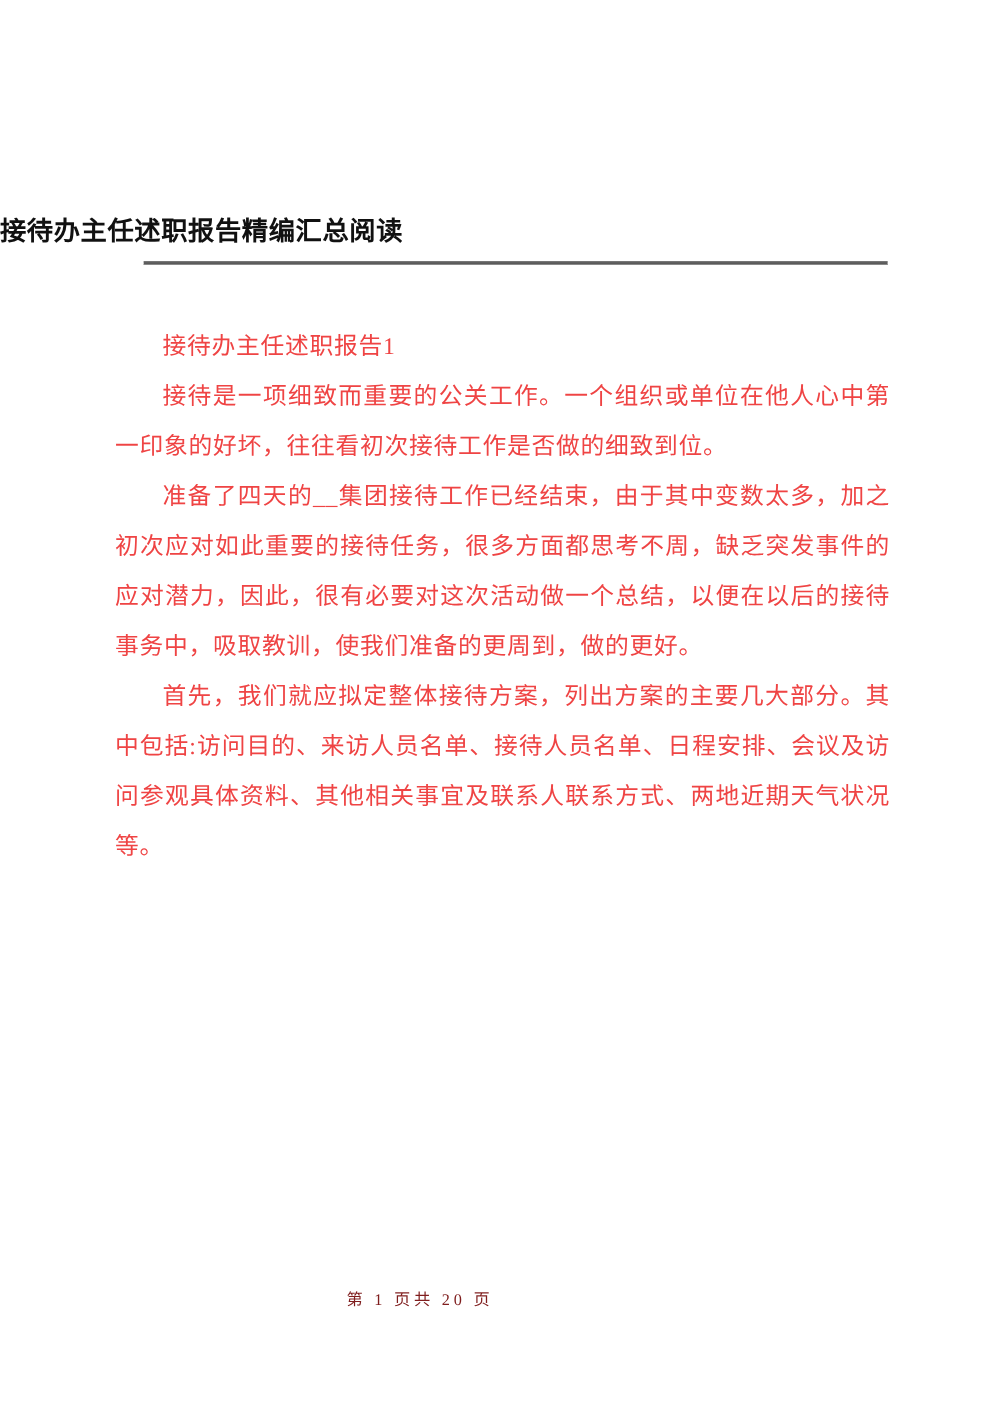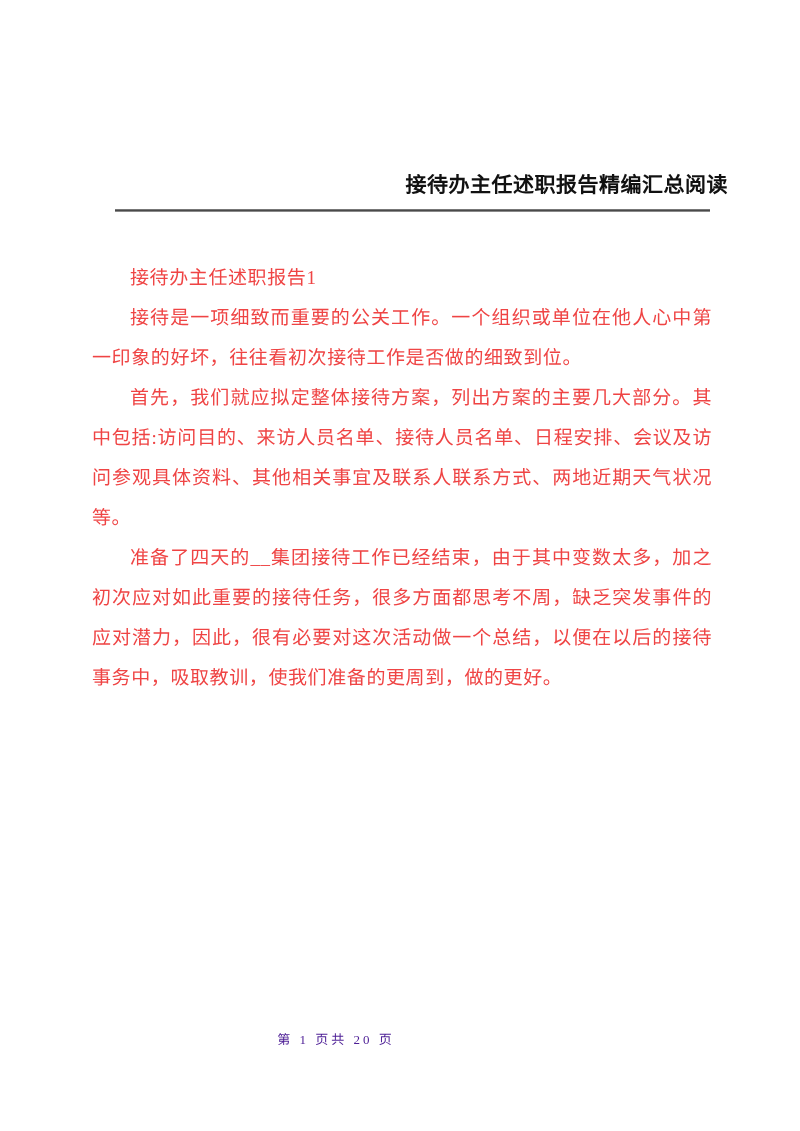--- a/index.html
+++ b/index.html
@@ -19,21 +19,21 @@
     font-family: "Liberation Serif", "DejaVu Serif", serif;
     -webkit-font-smoothing: antialiased;
   }
 
   
   .doc-title {
     position: absolute;
     left: 0;
     top: 158px;
     width: 728px;
-    text-align: right;
+    text-align: left;
     font-size: 21px;
     font-weight: bold;
     letter-spacing: 0.5px;
     color: #111111;
     line-height: 1.3;
   }
 
   
   .title-rule {
     position: absolute;
@@ -69,36 +69,36 @@
   }
 
   
   .page-footer {
     position: absolute;
     left: 0;
     top: 1029px;
     width: 672px;
     text-align: center;
     font-size: 13px;
-    color: #4c1d95;
+    color: #7f1d1d;
     letter-spacing: 3px;
     font-family: "Liberation Serif", "DejaVu Serif", serif;
   }
 </style>
 </head>
 <body>
 
 <div class="page">
 
   <h1 class="doc-title">接待办主任述职报告精编汇总阅读</h1>
 
   <div class="title-rule"></div>
 
   <div class="doc-body">
     <p>接待办主任述职报告1</p>
     <p>接待是一项细致而重要的公关工作。一个组织或单位在他人心中第一印象的好坏，往往看初次接待工作是否做的细致到位。</p>
+    <p>准备了四天的__集团接待工作已经结束，由于其中变数太多，加之初次应对如此重要的接待任务，很多方面都思考不周，缺乏突发事件的应对潜力，因此，很有必要对这次活动做一个总结，以便在以后的接待事务中，吸取教训，使我们准备的更周到，做的更好。</p>
     <p>首先，我们就应拟定整体接待方案，列出方案的主要几大部分。其中包括:访问目的、来访人员名单、接待人员名单、日程安排、会议及访问参观具体资料、其他相关事宜及联系人联系方式、两地近期天气状况等。</p>
-    <p>准备了四天的__集团接待工作已经结束，由于其中变数太多，加之初次应对如此重要的接待任务，很多方面都思考不周，缺乏突发事件的应对潜力，因此，很有必要对这次活动做一个总结，以便在以后的接待事务中，吸取教训，使我们准备的更周到，做的更好。</p>
   </div>
 
   <div class="page-footer">第 1 页共 20 页</div>
 
 </div>
 
 </body></html>

